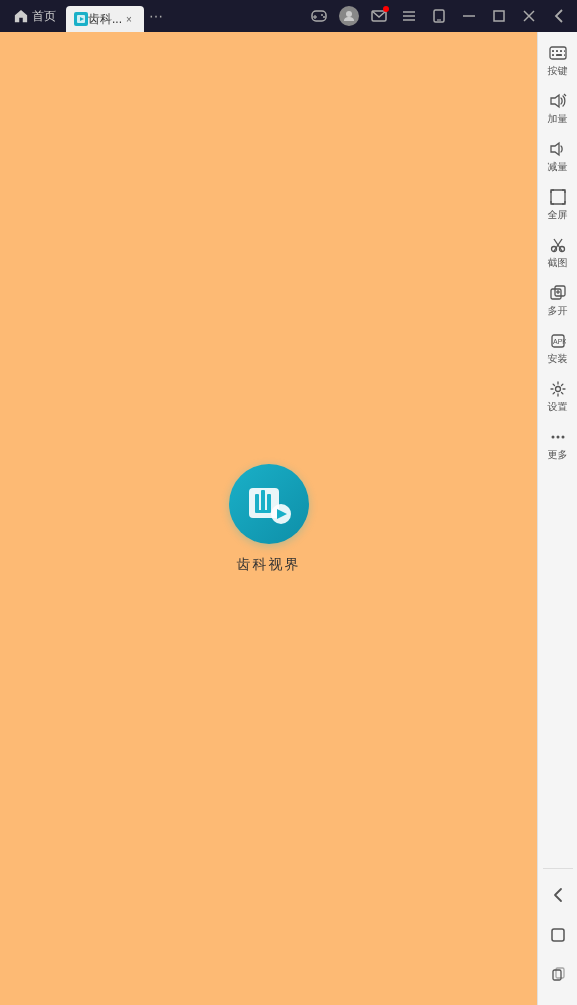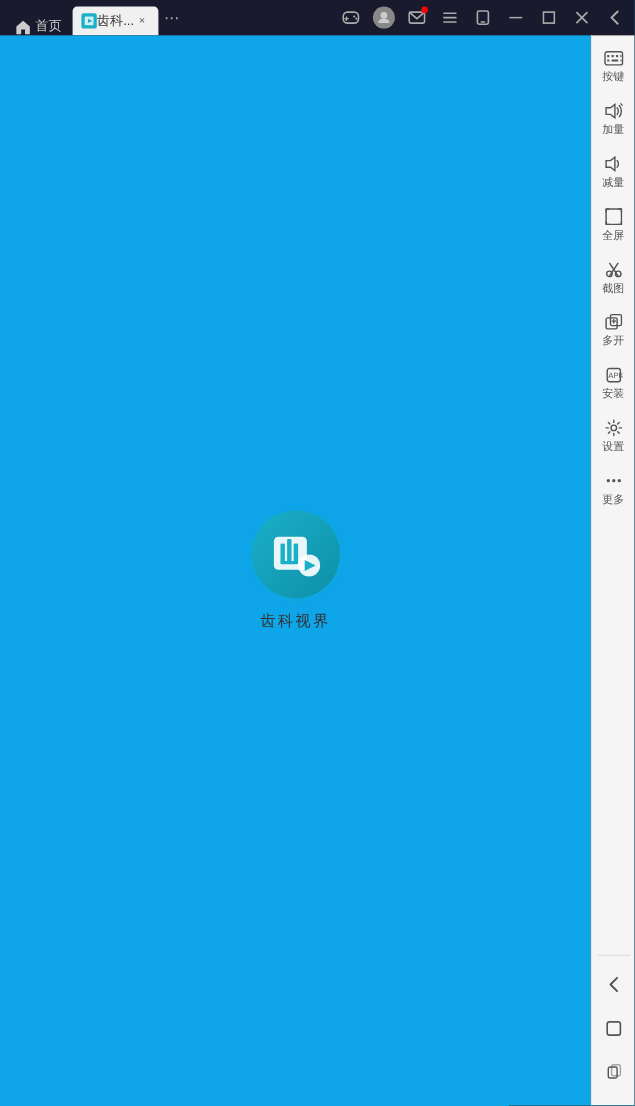--- a/index.html
+++ b/index.html
@@ -17,21 +17,21 @@
     .titlebar {
       height: 32px;
       background: #1a1a2e;
       display: flex;
       align-items: center;
       padding: 0 4px;
       flex-shrink: 0;
     }
     .titlebar-home {
       display: flex;
-      align-items: flex-end;
+      align-items: center;
       gap: 4px;
       padding: 0 10px;
       height: 100%;
       color: #ccc;
       font-size: 12px;
       cursor: pointer;
     }
     .home-icon-svg {
       width: 14px;
       height: 14px;
@@ -118,21 +118,21 @@
     
     .main-content {
       display: flex;
       flex: 1;
       overflow: hidden;
     }
 
     
     .app-viewport {
       flex: 1;
-      background: #0ea5e9;
+      background: #fdba74;
       display: flex;
       align-items: center;
       justify-content: center;
       flex-direction: column;
       position: relative;
     }
     .app-logo-wrap {
       display: flex;
       flex-direction: column;
       align-items: center;

